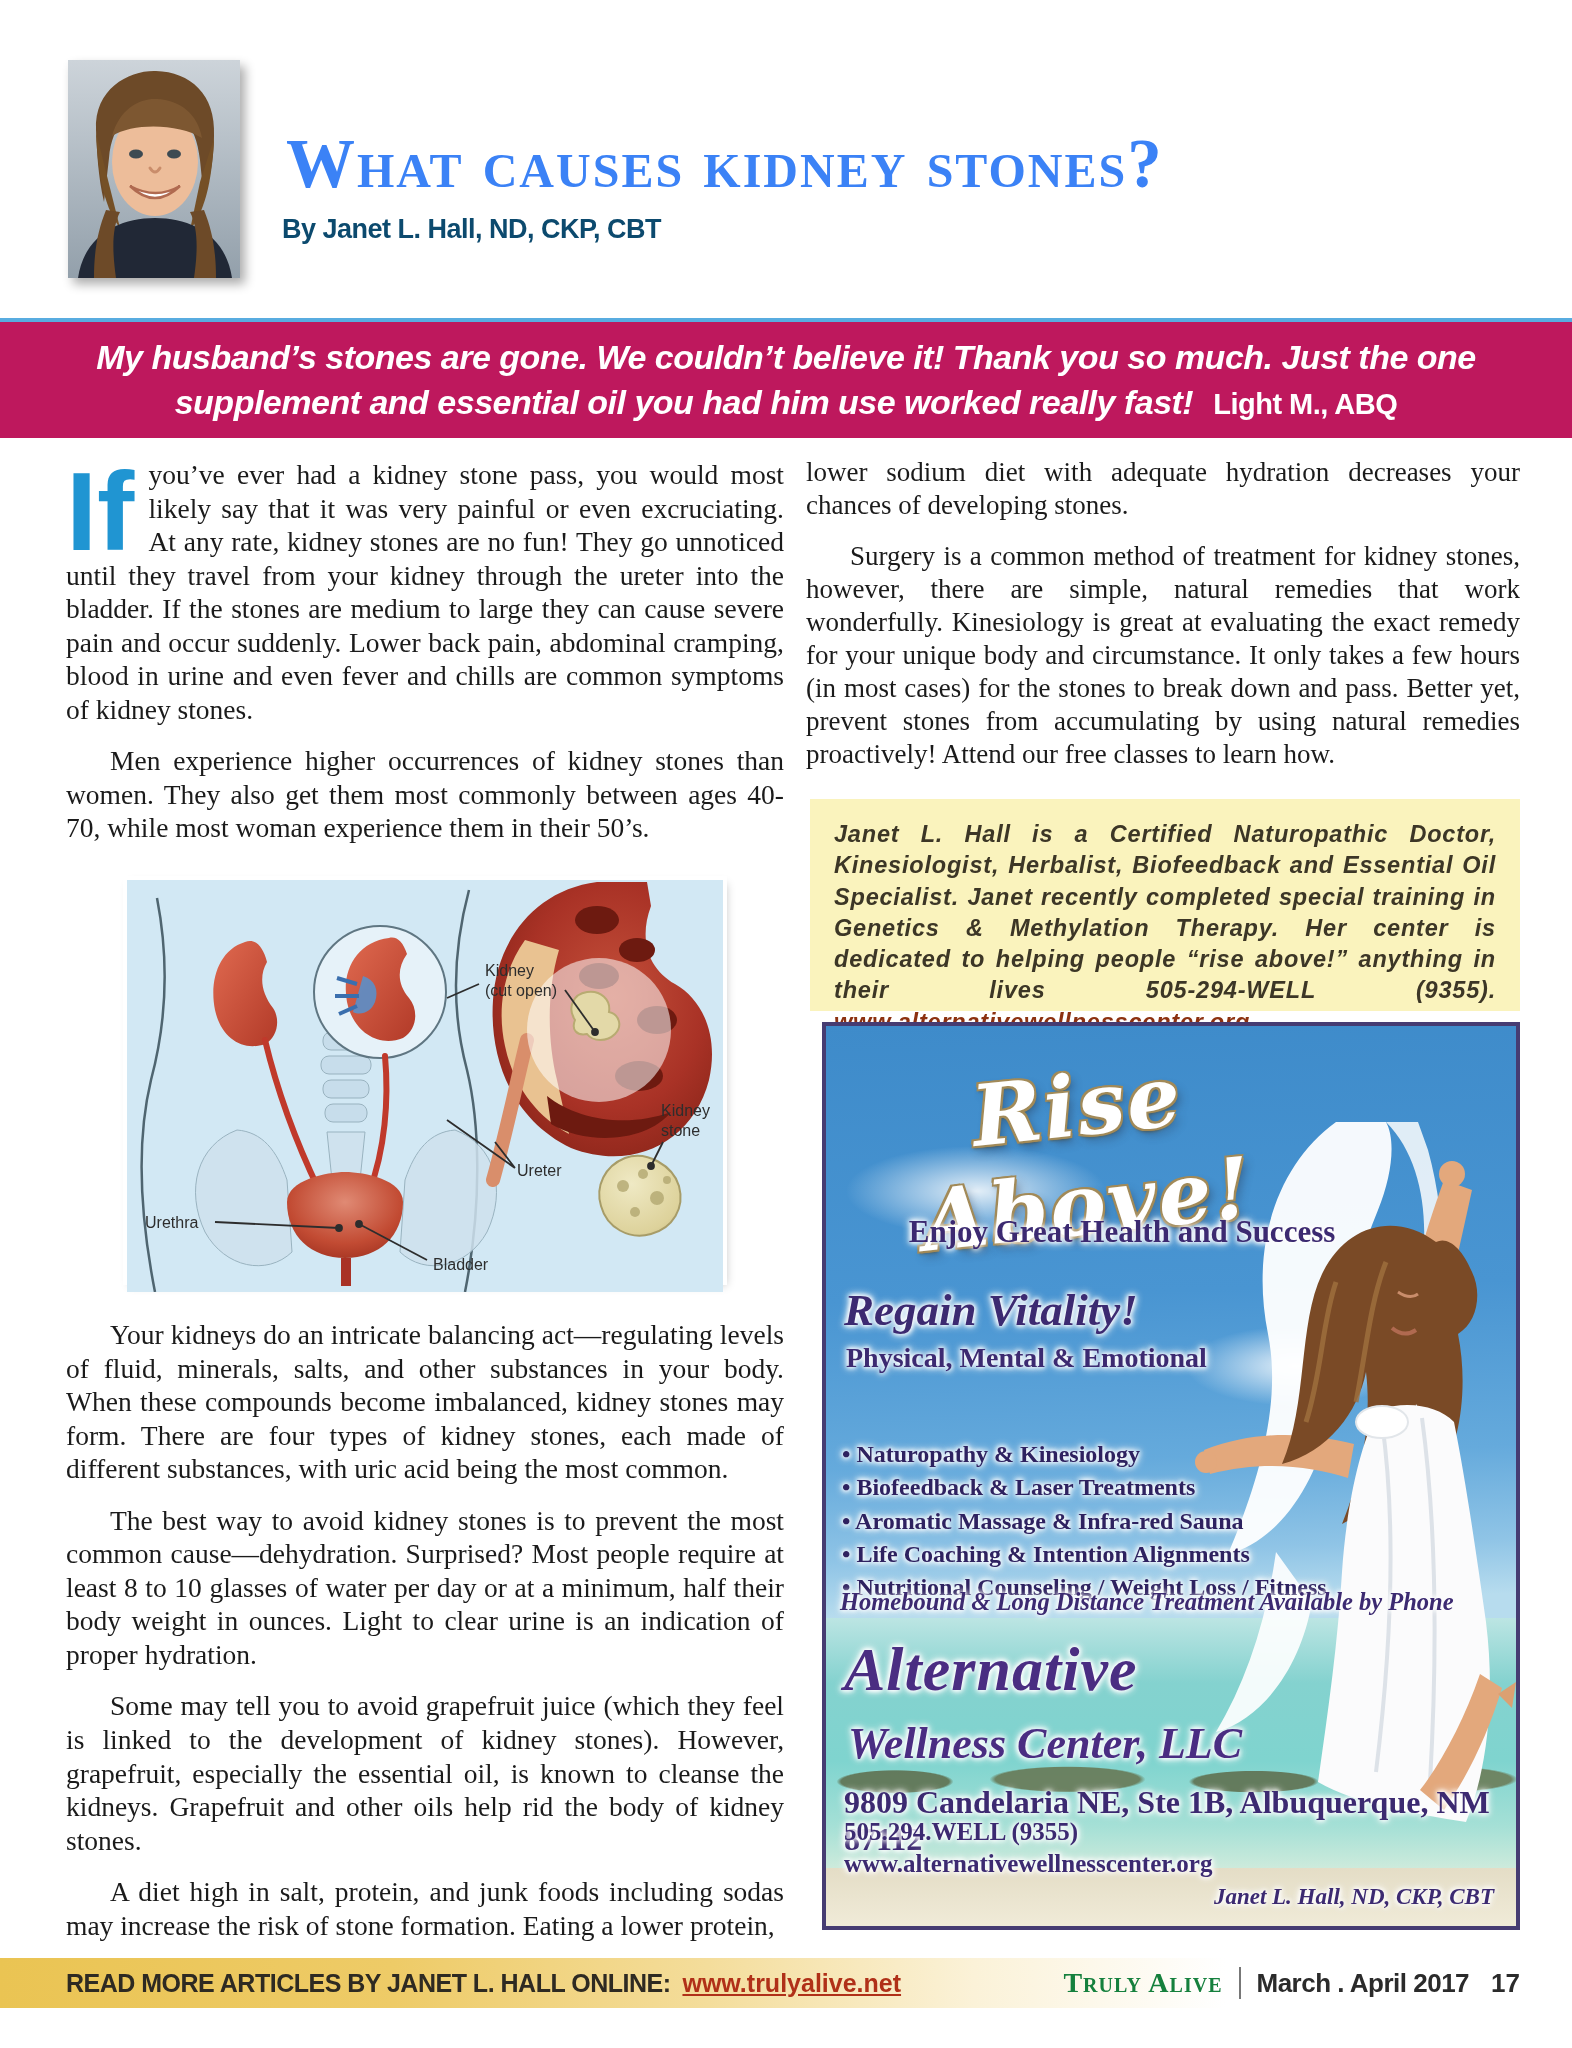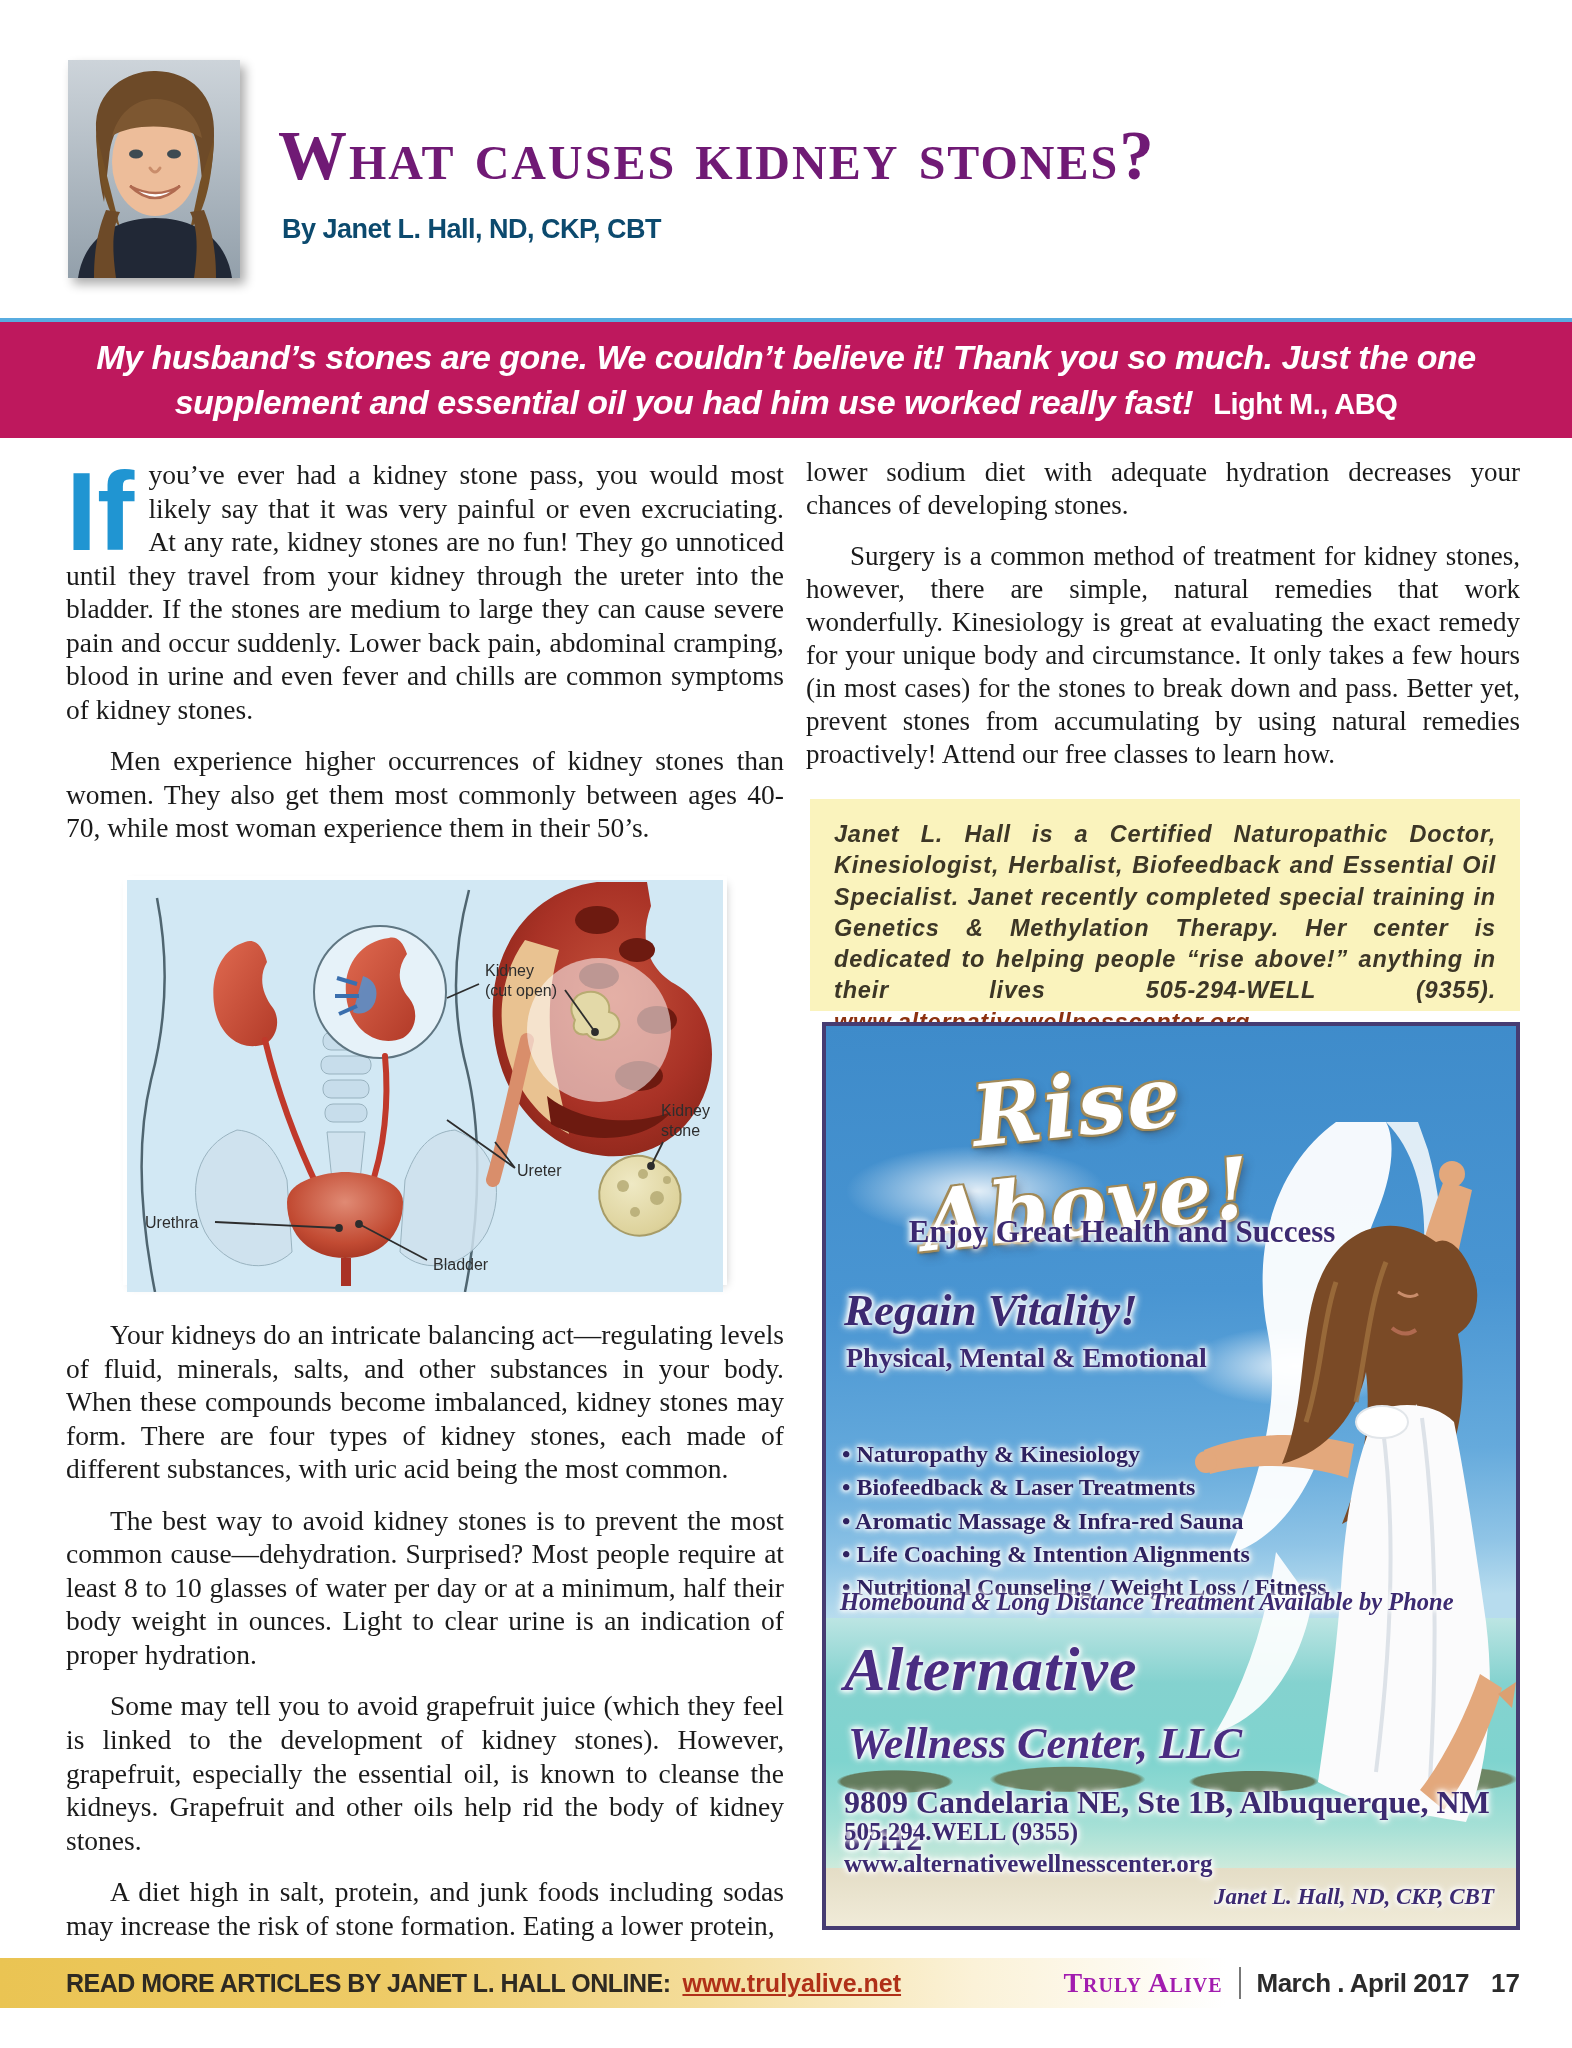--- a/index.html
+++ b/index.html
@@ -2,23 +2,23 @@
 <html><head>
 <meta charset="utf-8">
 <style>
   html,body{margin:0;padding:0;background:#e8e8e8;}
   .page{position:relative;width:1572px;height:2048px;background:#ffffff;overflow:hidden;
         font-family:"Liberation Serif",serif;}
 
   
   .author-photo{position:absolute;left:68px;top:60px;width:172px;height:218px;
         box-shadow:5px 6px 10px rgba(0,0,0,.33);background:#b9c3cc;}
-  .page-title{position:absolute;left:278px;top:122px;margin:0;
+  .page-title{position:absolute;left:278px;top:122px;margin:8px;
         font-family:"Liberation Serif",serif;font-variant:small-caps;font-weight:700;
-        font-size:69px;color:#701a75;letter-spacing:2px;line-height:1;}
+        font-size:69px;color:#3b82f6;letter-spacing:2px;line-height:1;}
   .byline{position:absolute;left:282px;top:214px;font-family:"Liberation Sans",sans-serif;
         font-weight:700;font-size:27px;color:#0c4a6e;letter-spacing:-0.5px;}
 
   
   .banner{position:absolute;left:0;top:318px;width:1572px;height:120px;background:#be185d;
         border-top:4px solid #58ace0;box-sizing:border-box;color:#fff;text-align:center;
         font-family:"Liberation Sans",sans-serif;font-weight:700;font-style:italic;}
   .banner .l1{margin-top:16px;font-size:34px;letter-spacing:-0.5px;}
   .banner .l2{margin-top:6px;font-size:34px;letter-spacing:-0.5px;}
   .banner .attr{font-style:normal;font-size:29px;margin-left:20px;}
@@ -98,21 +98,21 @@
   .footer-bar{position:absolute;left:0;top:1958px;width:1572px;height:50px;
         background:linear-gradient(90deg,#eac453 0%,#eecb67 25%,#f4dd9b 45%,#fbf2d8 62%,#ffffff 78%);
         display:flex;align-items:center;}
   .footer-left{padding-left:66px;font-family:"Liberation Sans",sans-serif;font-weight:700;
         font-size:25px;color:#2e2a22;letter-spacing:-0.5px;}
   .footer-link{margin-left:12px;font-family:"Liberation Sans",sans-serif;font-weight:700;
         font-size:25px;color:#b03018;text-decoration:underline;cursor:pointer;}
   .footer-right{position:absolute;right:52px;top:1958px;height:50px;display:flex;
         align-items:center;}
   .mag-name{font-family:"Liberation Serif",serif;font-variant:small-caps;font-weight:600;
-        font-size:28px;color:#a21caf;letter-spacing:1px;}
+        font-size:28px;color:#15803d;letter-spacing:1px;}
   .sep{width:2px;height:32px;background:#777;margin:0 16px;}
   .issue{font-family:"Liberation Sans",sans-serif;font-weight:700;font-size:26px;color:#2b2b2b;
         letter-spacing:-0.5px;}
   .pageno{font-family:"Liberation Sans",sans-serif;font-weight:700;font-size:26px;color:#2b2b2b;
         margin-left:22px;}
 </style>
 </head>
 <body>
 
 <div class="page">

